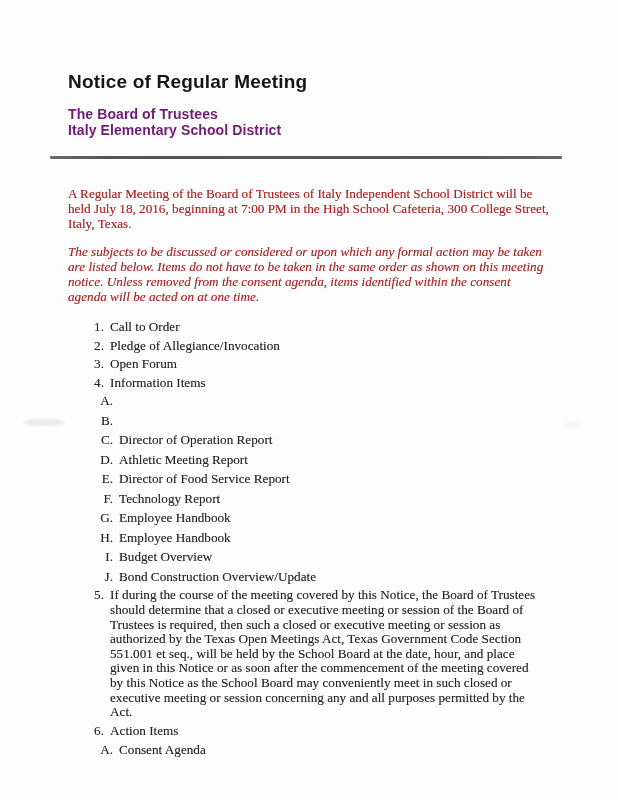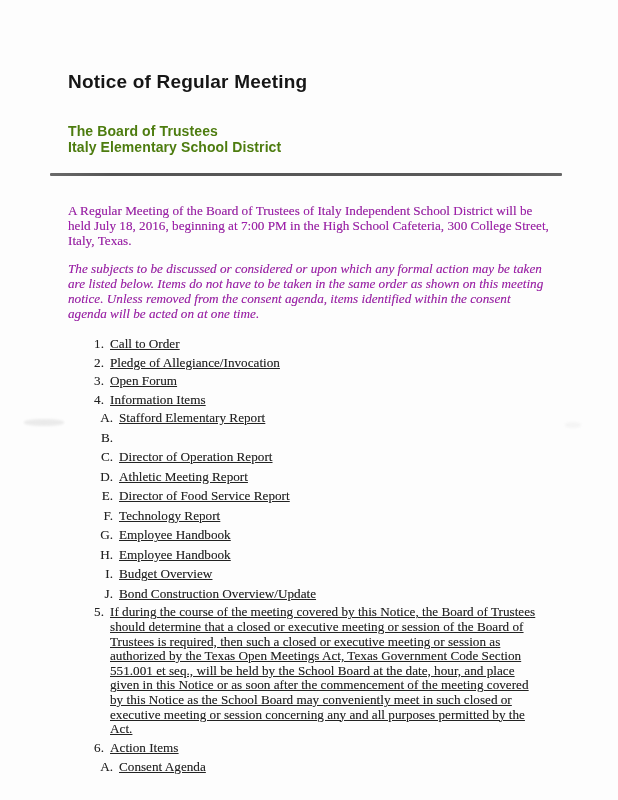--- a/index.html
+++ b/index.html
@@ -24,61 +24,61 @@
   }
   .doc-title {
     font-family: "Liberation Sans", sans-serif;
     font-weight: bold;
     font-size: 19px;
     line-height: 19px;
     color: #161616;
     letter-spacing: 0.2px;
   }
   .doc-subtitle {
-    margin-top: 32px;
+    margin-top: 15px;
     font-family: "Liberation Sans", sans-serif;
     font-weight: bold;
     font-size: 14px;
     line-height: 16px;
-    color: #4d7c0f;
+    color: #701a75;
     letter-spacing: 0.1px;
   }
   .header-rule {
     margin-top: 18px;
     margin-left: -18px;
     width: 512px;
     height: 3px;
     background: linear-gradient(90deg, #6a6a6a, #555555 12%, #5a5a5a 85%, #666666);
     border-radius: 1px;
   }
   .para {
     font-size: 13.2px;
     line-height: 15.2px;
     text-align: left;
-    color: #a21caf;
+    color: #b91c1c;
     text-shadow: 0 0 0.4px rgba(30,30,30,0.35);
   }
   .para-intro { margin-top: 27px; }
   .para-subjects { margin-top: 12px; font-style: italic; }
   .agenda-list { margin-top: 15px; }
   .item {
     display: flex;
     align-items: flex-start;
     font-size: 13.2px;
     line-height: 15px;
     margin-bottom: 3.5px;
     color: #232323;
     text-shadow: 0 0 0.4px rgba(30,30,30,0.35);
   }
   .item .marker {
     display: inline-block;
     flex: none;
     text-align: right;
   }
-  .item .text { margin-left: 6px; text-decoration: underline; }
+  .item .text { margin-left: 6px; }
   .item.lvl1 { padding-left: 20px; }
   .item.lvl1 .marker { width: 16px; }
   .item.lvl2 { padding-left: 30px; margin-bottom: 4.5px; }
   .item.lvl2 .marker { width: 15px; }
   .item.long { line-height: 14.6px; }
   .item.long .text { max-width: 435px; }
   
   .smudge {
     position: absolute;
     border-radius: 45%;
@@ -128,21 +128,20 @@
       <div class="item lvl1">
         <span class="marker">3.</span>
         <span class="text">Open Forum</span>
       </div>
       <div class="item lvl1">
         <span class="marker">4.</span>
         <span class="text">Information Items</span>
       </div>
       <div class="item lvl2">
         <span class="marker">A.</span>
-        <span class="text">Stafford Elementary Report</span>
       </div>
       <div class="item lvl2">
         <span class="marker">B.</span>
       </div>
       <div class="item lvl2">
         <span class="marker">C.</span>
         <span class="text">Director of Operation Report</span>
       </div>
       <div class="item lvl2">
         <span class="marker">D.</span>

